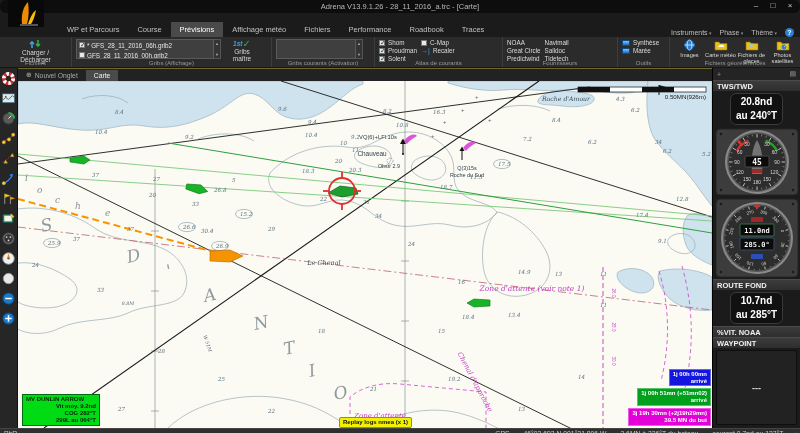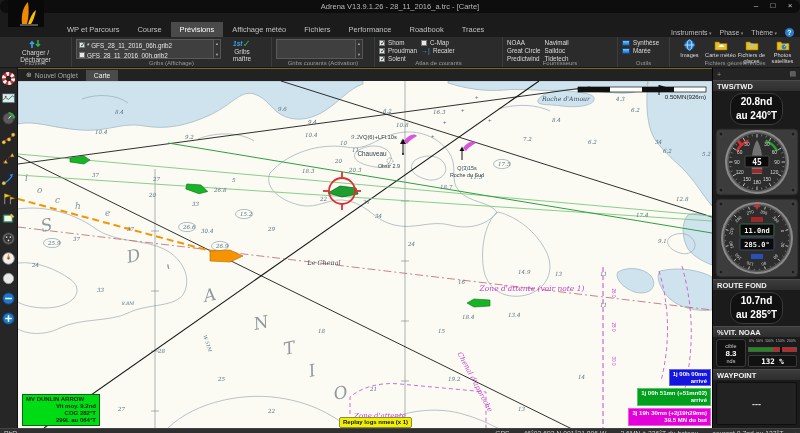--- a/index.html
+++ b/index.html
@@ -80,21 +80,21 @@
   .eta-box { color:#fff; text-align:right; padding:1px 3px; font-weight:bold; border:1px solid rgba(255,255,255,.35); }
   .replay-box { left:321px; bottom:0; background:#f0f000; border:1px solid #8a8a4a; border-radius:2px;
     color:#111; padding:1px 3px; font-weight:bold; }
 
   
   .ipanel { width:88px; background:#1b1b1b; border-left:1px solid #000; display:flex; flex-direction:column; }
   .ipanel-head { height:12px; display:flex; justify-content:space-between; align-items:center;
     padding:0 4px; color:#909090; font-size:7px; background:#242424; }
   .ititle { height:11px; background:linear-gradient(#3c3c3c,#2e2e2e); color:#f0f0f0;
     font-size:7.5px; font-weight:bold; padding:1px 4px; border-top:1px solid #4a4a4a; }
-  .lcdbox { margin:2px 17px; background:#111; border:1px solid #3a3a3a; border-radius:12px;
+  .lcdbox { margin:2px 17px; background:#111; border:1px solid #3a3a3a; border-radius:6px;
     color:#fff; text-align:center; font-weight:bold; font-size:10px; line-height:1.4; padding:1px 0; }
   .gauge { display:block; margin:1px auto; }
   .gtick { font-size:4.8px; fill:#d8d8d8; }
   .gtick2 { font-size:4.3px; fill:#d8d8d8; }
   .lcdtxt { font-family:"DejaVu Sans Mono", monospace; font-weight:bold; fill:#f2f2f2; }
   .vc-body { display:flex; gap:2px; padding:2px 3px; height:32px; }
   .vc-left { width:30px; background:#111; border:1px solid #3a3a3a; border-radius:3px; color:#ccc;
     display:flex; flex-direction:column; align-items:center; justify-content:center; font-size:5.5px; }
   .vc-left .val { font-size:8px; color:#fff; font-weight:bold; }
   .vc-right { flex:1; display:flex; flex-direction:column; justify-content:space-between; }
@@ -782,40 +782,20 @@
           <text x="42" y="49" class="lcdtxt" font-size="7" text-anchor="middle">285.0°</text>
         </svg>
 
       <div class="ititle">ROUTE FOND</div>
       <div class="lcdbox" style="height:32px;">
         <div>10.7nd</div>
         <div>au 285°T</div>
       </div>
 
       <div class="ititle">%VIT. NOAA</div>
-      <div class="vc-body">
-        <div class="vc-left">
-          <span>cible</span>
-          <span class="val">8.3</span>
-          <span>nds</span>
-        </div>
-        <div class="vc-right">
-          <div class="vc-scale" id="vc-scale">
-              <span>0%</span>
-              <span>50%</span>
-              <span>100%</span>
-              <span>150%</span>
-              <span>200%</span>
-            </div>
-          <div class="vc-bar">
-            <div class="vc-marker" id="vc-marker" style="left: 66%;"></div>
-          </div>
-          <div class="vc-val">132 %</div>
-        </div>
-      </div>
 
       <div class="ititle">WAYPOINT</div>
       <div class="wp-box">---</div>
     </div>
   </div>
 
   <div class="statusbar">
     <span>PhR</span>
     <span class="sb-gps">GPS</span>
     <span class="sb-gap"></span>

